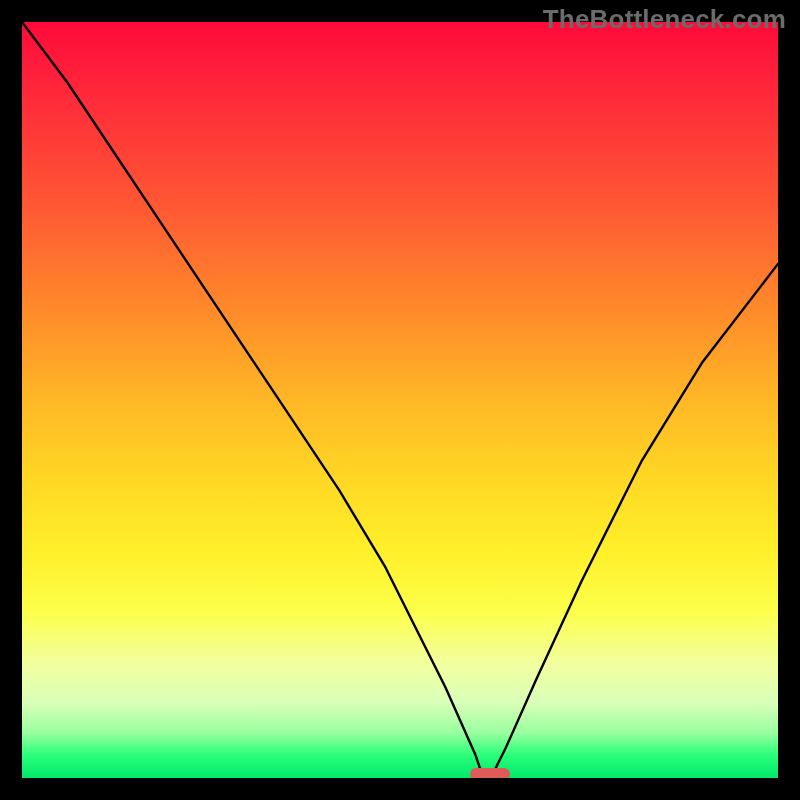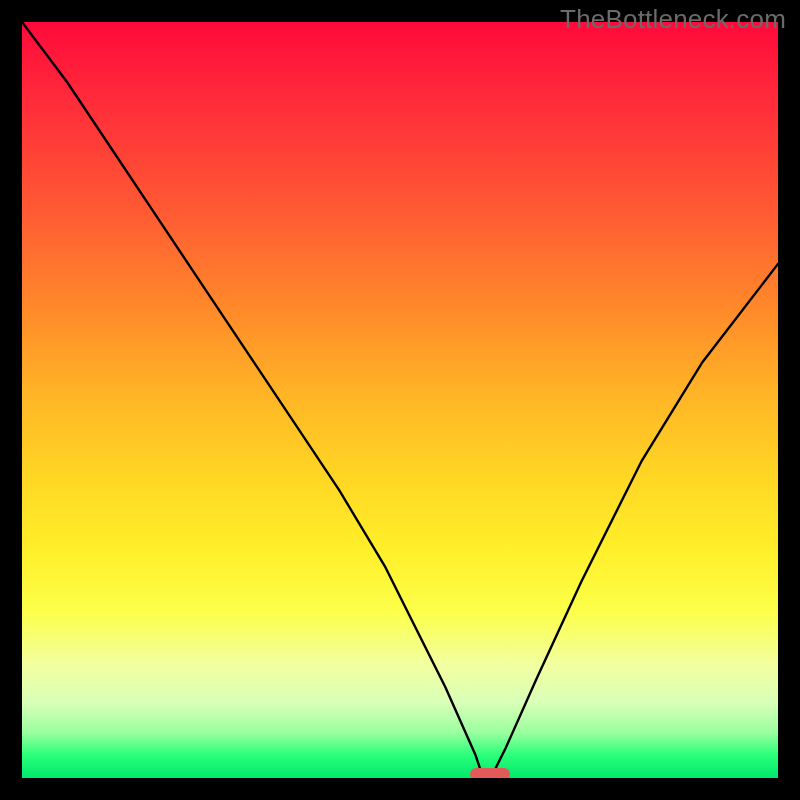--- a/index.html
+++ b/index.html
@@ -45,21 +45,21 @@
       #2aff7a 97%,
       #00e86b 100%
     );
   }
   .watermark {
     position: absolute;
     top: 4px;
     right: 14px;
     color: #6b6b6b;
     font-size: 26px;
-    font-weight: 400;
+    font-weight: 700;
     letter-spacing: 0.2px;
     user-select: none;
   }
   
   .marker {
     position: absolute;
     background: #e05a5a;
     border-radius: 10px;
   }
   svg.curve {

